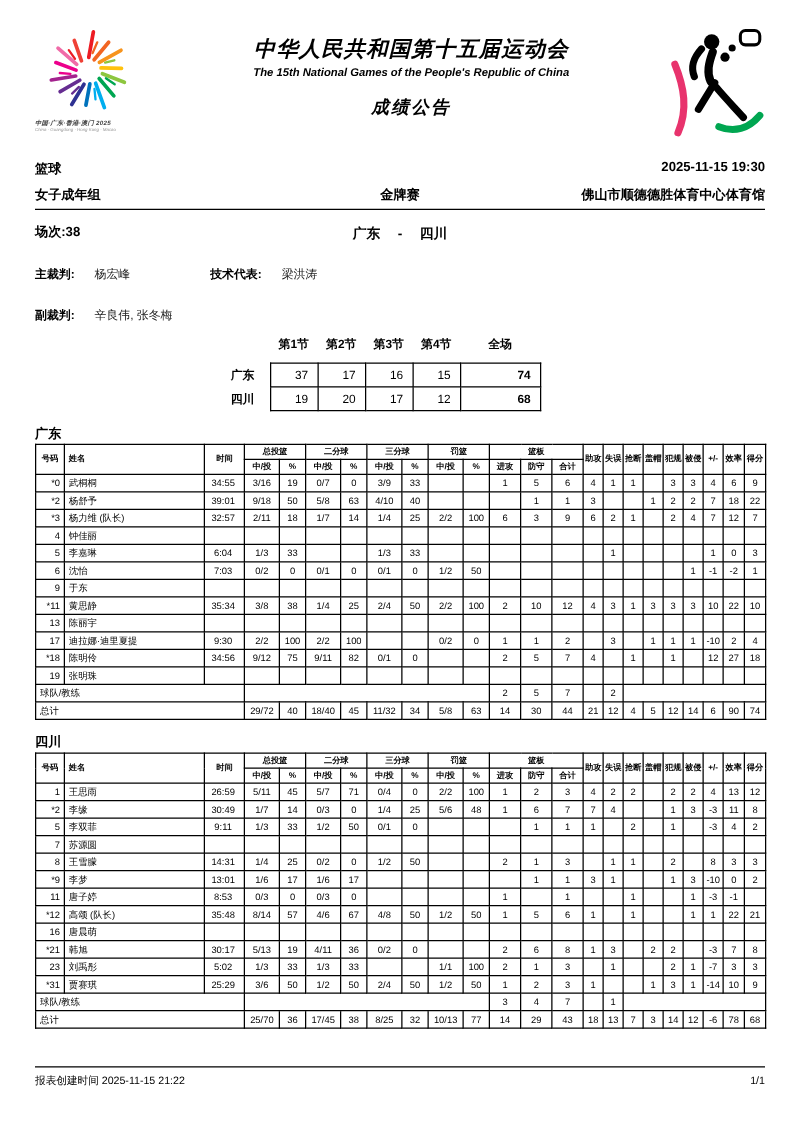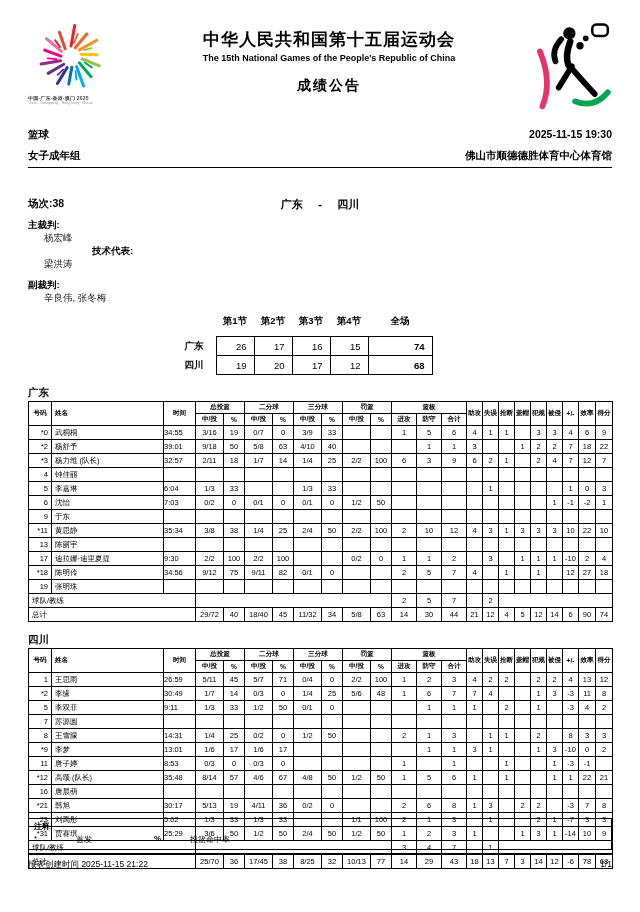--- a/index.html
+++ b/index.html
@@ -4,61 +4,61 @@
 <style>
   * { margin:0; padding:0; box-sizing:border-box; }
   html,body { background:#888; }
   .page{
     position:relative; width:640px; height:912px; margin:0 auto;
     background:#fff; color:#000;
     font-family:"Liberation Sans", sans-serif;
     padding:20px 28px 0 28px; overflow:hidden;
   }
   
-  .hdr{ display:flex; justify-content:space-between; align-items:flex-start; height:96px; }
+  .hdr{ display:flex; justify-content:space-between; align-items:flex-start; height:96px;font-style:italic; }
   .logo-block{ width:110px; text-align:left; }
   .logo-block svg{ display:block; margin-left:6px; }
   .logo-cap1{ font-size:5px; font-weight:bold; color:#444; letter-spacing:.2px; margin-top:1px; }
   .logo-cap2{ font-size:3.5px; color:#999; }
   .title-block{ flex:1; text-align:center; padding-top:8px; }
   .t-cn{ font-size:17px; font-weight:bold; letter-spacing:1px; }
   .t-en{ font-size:9px; font-weight:bold; margin-top:2px; }
   .t-rep{ font-size:14px; font-weight:bold; margin-top:14px; letter-spacing:2px; }
   .picto-block{ width:92px; display:flex; justify-content:flex-end; padding-top:2px; }
   
   .meta1{ display:flex; justify-content:space-between; font-size:10.5px; font-weight:bold; margin-top:12px; }
   .meta2{ position:relative; display:flex; justify-content:space-between; font-size:10.5px; font-weight:bold; margin-top:7px; padding-bottom:4px; }
   .meta2 .phase{ position:absolute; left:0; right:0; text-align:center; }
   .rule{ border-top:1.5px solid #000; }
   
-  .match-row{ position:relative; margin-top:29px; font-size:10.5px; font-weight:bold; height:14px; }
-  .matchup{ position:absolute; left:0; right:0; text-align:center; font-size:11px;font-family:Liberation Mono, monospace; }
+  .match-row{ position:relative; margin-top:11px; font-size:10.5px; font-weight:bold; height:14px; }
+  .matchup{ position:absolute; left:0; right:0; text-align:center; font-size:11px; }
   .matchup .sep{ margin:0 14px; }
-  .off-row{ display:flex; font-size:9.5px; margin-top:8px;flex-direction:column; }
+  .off-row{ display:flex; font-size:9.5px; margin-top:20px; }
   .off-label{ font-weight:bold; }
   .off-name{ margin-left:16px; color:#222; }
   .off-row .tech-label{ margin-left:64px; font-weight:bold; }
   
   .qwrap{ margin:10px 0 0 140px; }
   .qtable{ border-collapse:collapse; }
   .qtable th{ border:none; font-weight:bold; font-size:9.5px; text-align:center; padding:0 0 8px 0;margin-left:23px; }
   .qtable td{ font-size:9.5px; height:19px; }
   .qteam{ border:none !important; font-weight:bold; text-align:right; padding-right:12px; width:48px; font-size:10px; }
   .qcell{ border:1px solid #000; width:38px; text-align:right; padding-right:7px; }
   .qtot{ width:64px; font-weight:bold; }
   
   .team-label{ font-size:10.5px; font-weight:bold; margin:11px 0 1px 0; }
   table.stats{ border-collapse:collapse; table-layout:fixed; width:584px; border:1.5px solid #000; }
   .stats th, .stats td{ border:1px solid #000; overflow:hidden; white-space:nowrap; padding:0; }
   .stats thead th{ font-size:6.6px; font-weight:bold; height:12px; text-align:center; }
   .stats thead th.h-name{ text-align:left; padding-left:3px; }
   .stats tbody td{ font-size:7.5px; height:14px; text-align:center; }
   .stats td.c-no{ text-align:right; padding-right:3px; }
   .stats td.c-name{ text-align:left; padding-left:3px; }
-  .stats td.c-time{ text-align:left; padding-right:2px; }
+  .stats td.c-time{ text-align:center; padding-right:2px; }
   .stats td.c-label{ text-align:left; padding-left:3px; }
   
   .notes{ position:absolute; left:28px; right:28px; top:818px; border:1px solid #000; padding:2px 5px 4px 5px; }
   .notes-title{ font-size:8px; font-weight:bold; }
   .notes-line{ font-size:8px; margin-top:2px; display:flex; }
   .n-sym1{ width:42px; }
   .n-txt1{ width:78px; }
   .n-sym2{ width:36px; font-weight:bold; }
   .footer{ position:absolute; left:28px; right:28px; top:853px; border-top:1.5px solid #000; padding-top:5px; display:flex; justify-content:space-between; font-size:8.5px; }
 </style>
@@ -161,20 +161,21 @@
       </svg>
     </div>
   </div>
 
   <div class="meta1">
     <span>篮球</span>
     <span>2025-11-15 19:30</span>
   </div>
   <div class="meta2">
     <span>女子成年组</span>
+    <span class="phase">金牌赛</span>
     <span>佛山市顺德德胜体育中心体育馆</span>
   </div>
   <div class="rule"></div>
 
   <div class="match-row">
     <span>场次:38</span>
     <span class="matchup">
       <span>广东</span><span class="sep">-</span><span>四川</span>
     </span>
   </div>
@@ -195,21 +196,21 @@
           <tr>
         <th class="qteam"></th>
         <th>第1节</th>
         <th>第2节</th>
         <th>第3节</th>
         <th>第4节</th>
         <th>全场</th>
       </tr>
       <tr>
         <td class="qteam">广东</td>
-        <td class="qcell">26</td>
+        <td class="qcell">37</td>
         <td class="qcell">17</td>
         <td class="qcell">16</td>
         <td class="qcell">15</td>
         <td class="qcell qtot">74</td>
       </tr>
       <tr>
         <td class="qteam">四川</td>
         <td class="qcell">19</td>
         <td class="qcell">20</td>
         <td class="qcell">17</td>
@@ -1013,29 +1014,20 @@
             <td>14</td>
             <td>12</td>
             <td>-6</td>
             <td>78</td>
             <td>68</td>
           </tr>
         </tbody>
       </table>
     </div>
 
-  <div class="notes">
-    <div class="notes-title">注释:</div>
-    <div class="notes-line">
-      <span class="n-sym1">*</span>
-      <span class="n-txt1">首发</span>
-      <span class="n-sym2">%</span>
-      <span>投篮命中率</span>
-    </div>
-  </div>
 
   <div class="footer">
     <span>
       <span>报表创建时间</span>
       <span>2025-11-15 21:22</span>
     </span>
     <span>1/1</span>
   </div>
 
 </div>

